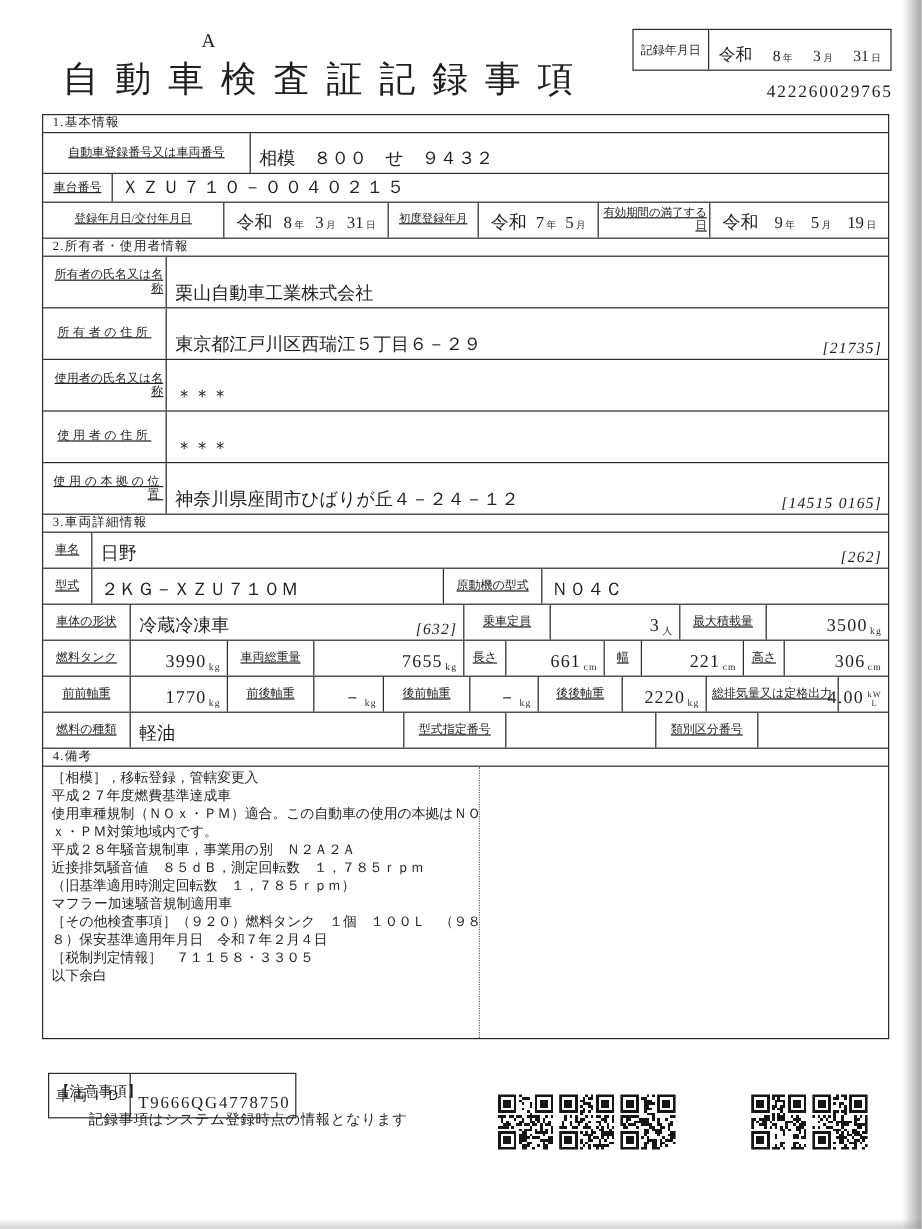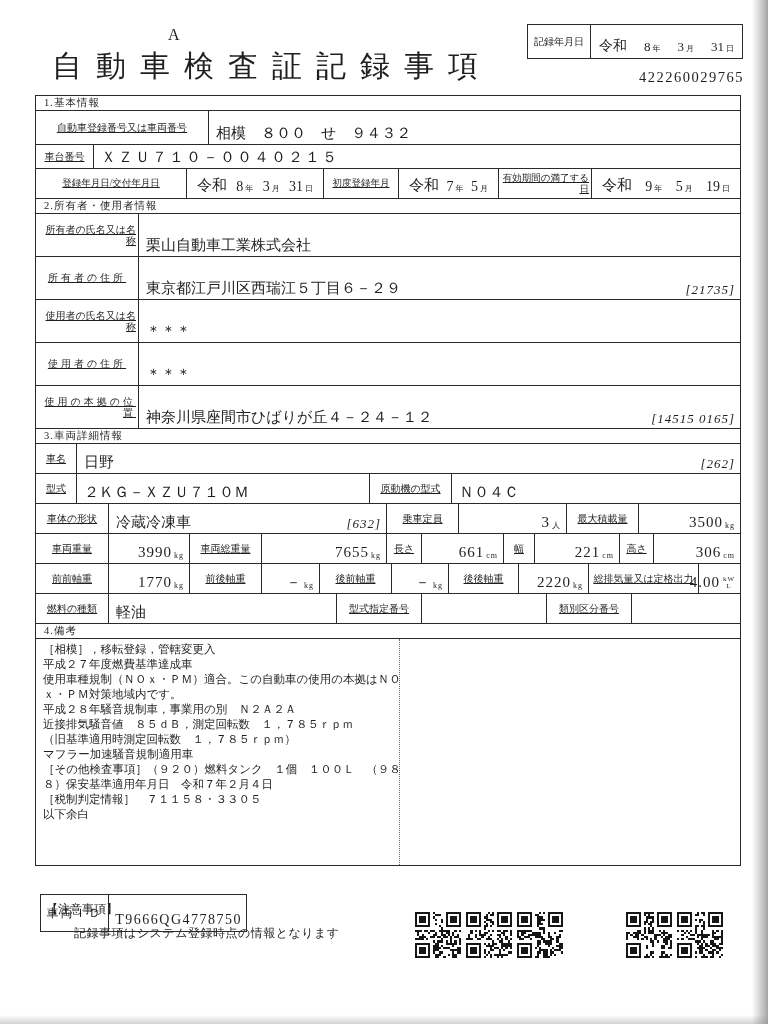--- a/index.html
+++ b/index.html
@@ -214,21 +214,21 @@
           <span>3</span>
           <span class="u">人</span>
         </div>
       <div class="c lbl w-load-l">最大積載量</div>
       <div class="c val num flex1">
           <span>3500</span>
           <span class="u">kg</span>
         </div>
     </div>
     <div class="row h30">
-      <div class="c lbl w-wt-l">車両重量</div>
+      <div class="c lbl w-wt-l">燃料タンク</div>
       <div class="c val num w-wt-v">
           <span>3990</span>
           <span class="u">kg</span>
         </div>
       <div class="c lbl w-gw-l">車両総重量</div>
       <div class="c val num w-gw-v">
           <span>7655</span>
           <span class="u">kg</span>
         </div>
       <div class="c lbl w-len-l">長さ</div>

